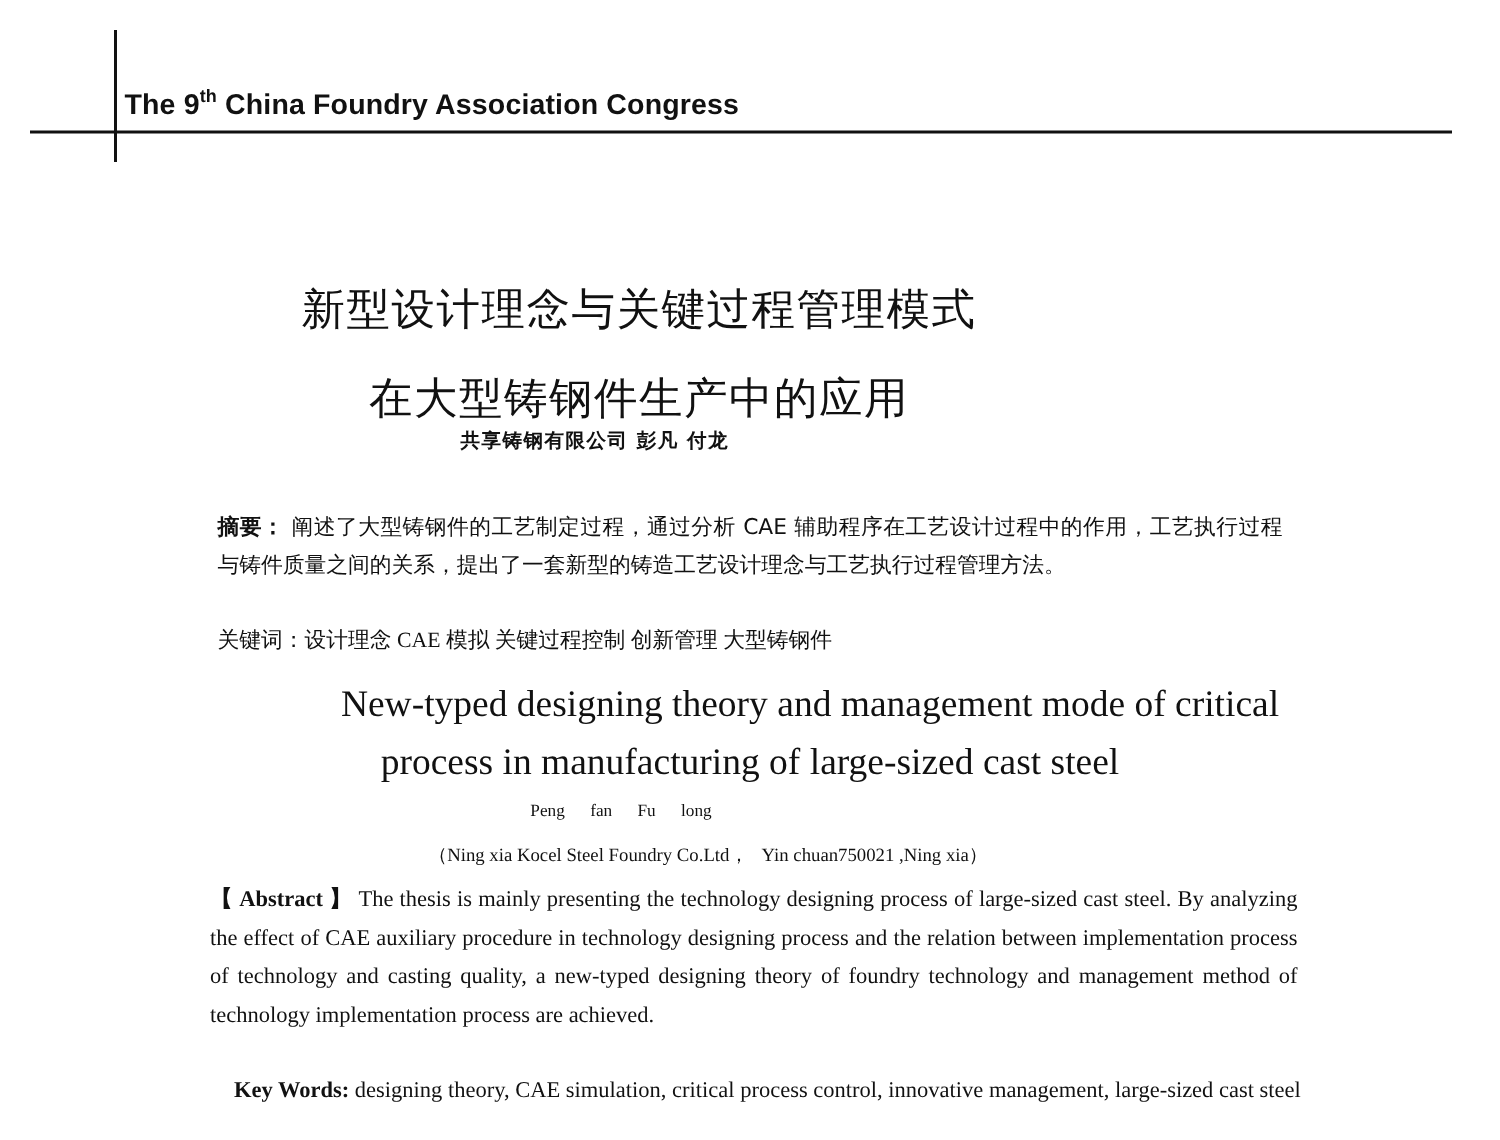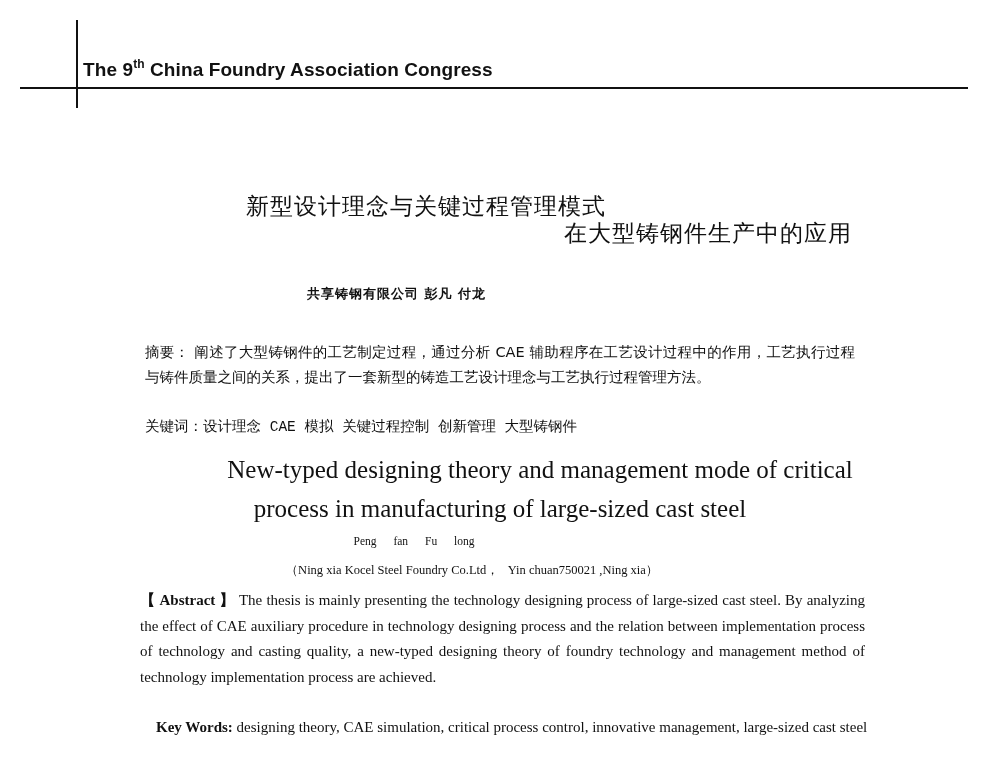--- a/index.html
+++ b/index.html
@@ -37,47 +37,47 @@
     .congress sup {
       font-size: 12px;
       position: relative;
       top: -1px;
     }
 
     
     .cn-title {
       left: 0; width: 852px; text-align: center;
       font-family: "DejaVu Sans", sans-serif;
-      font-size: 23px;
+      font-size: 29px;
       line-height: 42px;
       letter-spacing: 1px;
     }
     .cn-title1 { top: 185px; }
-    .cn-title2 { top: 212px; text-align: right; }
+    .cn-title2 { top: 244px; }
     .cn-authors {
       left: 0; width: 793px; text-align: center; top: 285px;
       font-family: "DejaVu Serif", serif;
       font-weight: bold;
       font-size: 13px;
       letter-spacing: 1px;
     }
 
     
     .cn-abs {
       left: 145px; width: 710px;
       font-family: "DejaVu Sans", sans-serif;
       font-size: 14.5px;
       line-height: 25px;
       top: 340px;
       text-align: justify;
     }
-    .cn-abs .lbl { font-weight: normal; }
+    .cn-abs .lbl { font-weight: bold; }
     .cn-kw {
       left: 145px; top: 415px; width: 720px;
-      font-family: Liberation Mono, monospace;
+      font-family: Liberation Serif, serif;
       font-size: 14.5px;
       line-height: 25px;
       white-space: nowrap;
     }
 
     
     .en-title {
       left: 0; width: 1000px; text-align: center;
       font-family: "Liberation Serif", serif;
       font-size: 25px;

